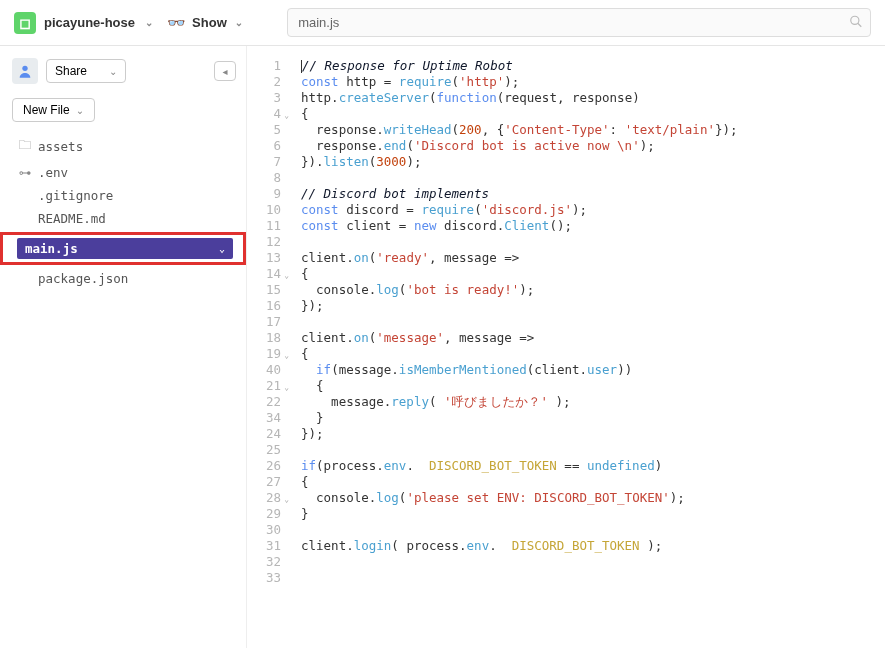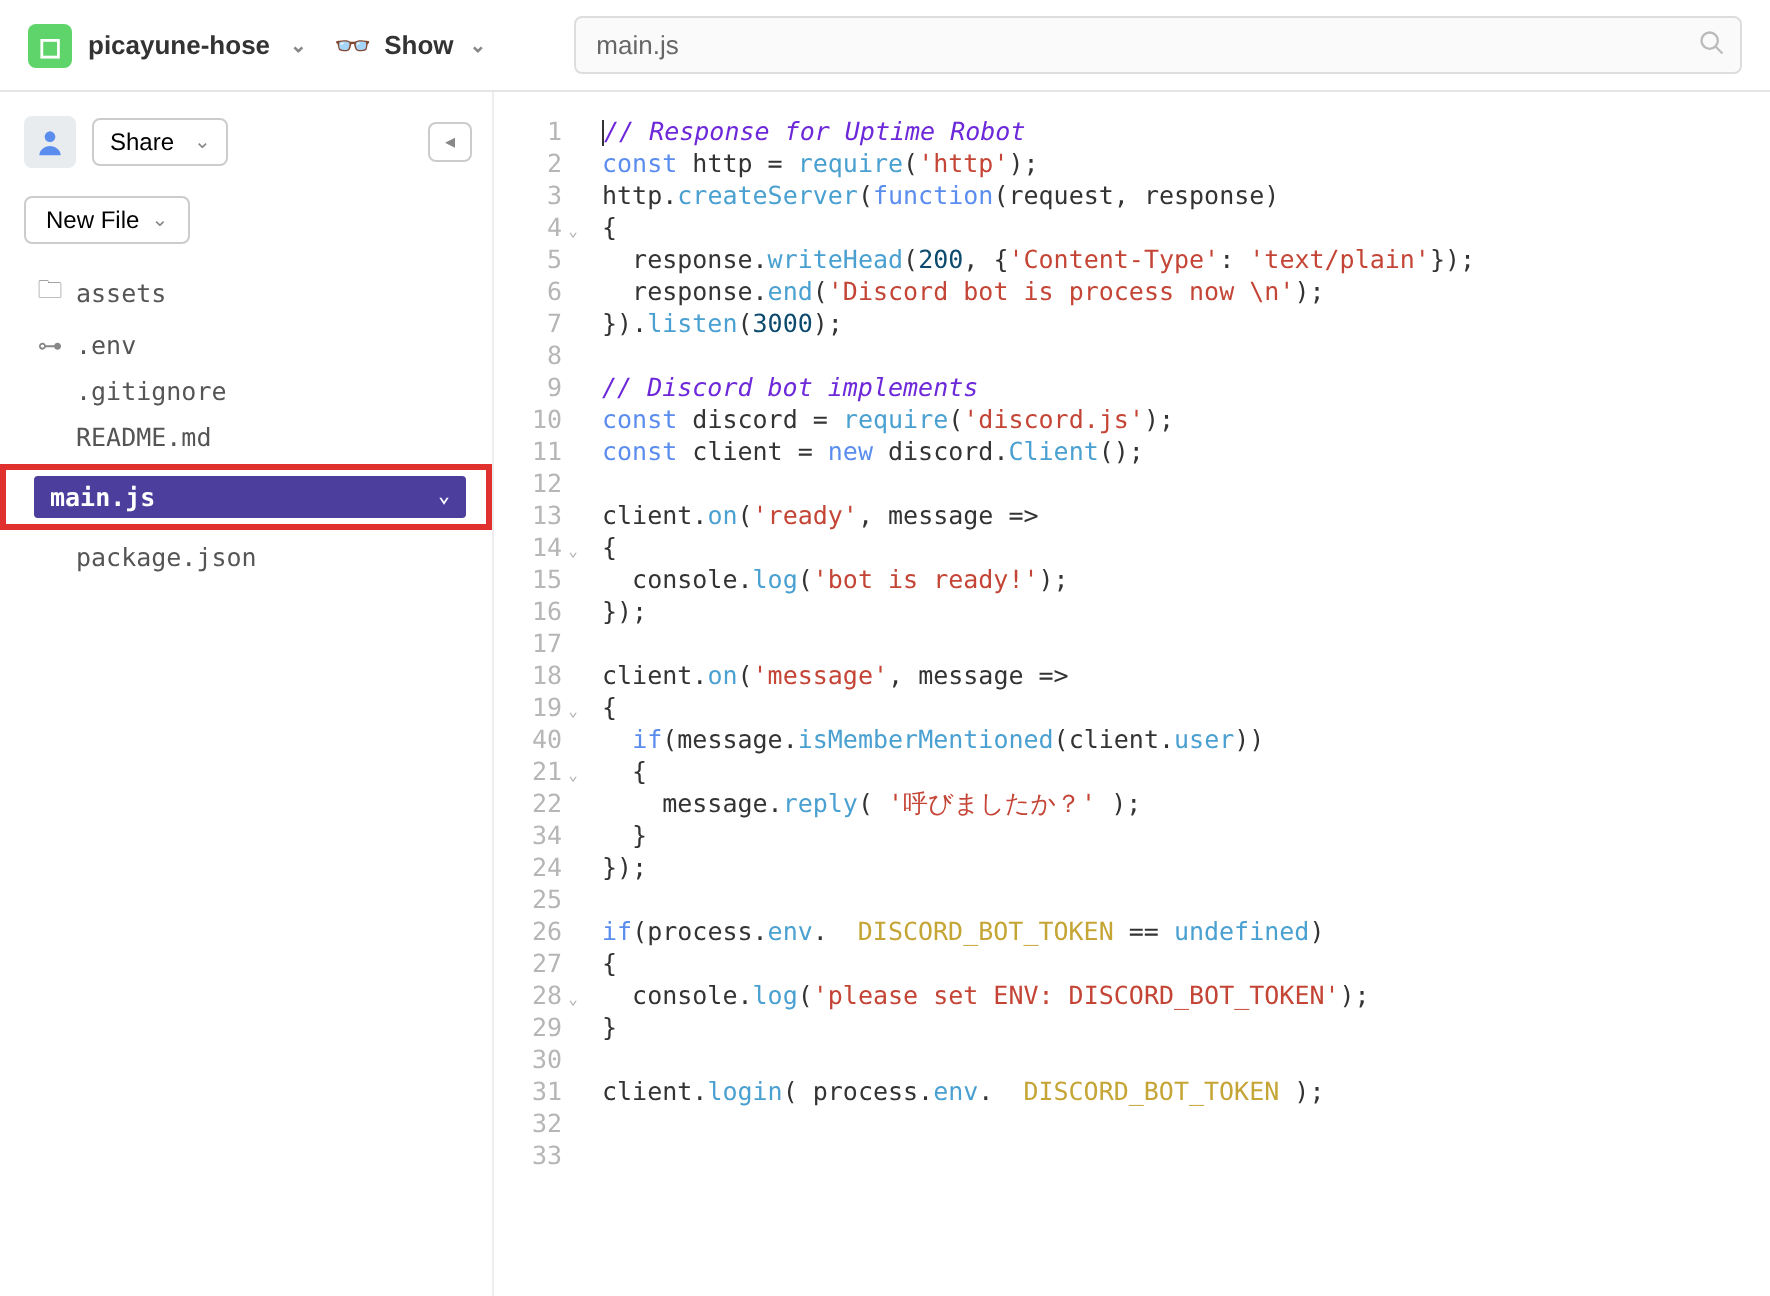--- a/index.html
+++ b/index.html
@@ -90,21 +90,21 @@
     .avatar svg { width: 16px; height: 16px; fill: #5b8def; }
     .share-btn {
       border: 1px solid #ccc;
       background: #fff;
       padding: 4px 8px;
       border-radius: 4px;
       font-size: 12px;
       cursor: pointer;
       display: flex;
       align-items: center;
-      gap: 8px;
+      gap: 20px;
     }
     .collapse-btn {
       margin-left: auto;
       width: 22px;
       height: 20px;
       border: 1px solid #ccc;
       border-radius: 4px;
       display: flex;
       align-items: center;
       justify-content: center;
@@ -170,25 +170,25 @@
     .gutter .ln { height: 16px; line-height: 16px; position: relative;}
     .gutter .fold {
       position: absolute;
       right: -8px;
       top: 2px;
       font-size: 8px;
       color: #aaa;
     }
     .code { padding: 12px 0 12px 10px; flex: 1; }
     .code .line { height: 16px; line-height: 16px; white-space: pre; }
-    .c-com { color: #6d28d9; font-style: italic; text-align: right; }
+    .c-com { color: #0f172a; font-style: italic; text-align: right; }
     .c-kw { color: #5b8def; }
     .c-fn { color: #4aa0d0; }
     .c-str { color: #c44536; }
-    .c-num { color: #0c4a6e; }
+    .c-num { color: #c2410c; }
     .c-prop { color: #4aa0d0; }
     .c-const { color: #c5a536; padding-left: 15px; }
     .cursor-bar {
       display: inline-block;
       width: 1px;
       height: 13px;
       background: #333;
       vertical-align: middle;
     }
   </style>
@@ -303,21 +303,21 @@
         <div class="ln">31</div>
         <div class="ln">32</div>
         <div class="ln">33</div>
       </div>
     <div class="code" id="code">
         <div class="line"><span class="cursor-bar"></span><span class="c-com">// Response for Uptime Robot</span></div>
         <div class="line"><span class="c-kw">const</span><span> http = </span><span class="c-fn">require</span><span>(</span><span class="c-str">'http'</span><span>);</span></div>
         <div class="line"><span>http.</span><span class="c-prop">createServer</span><span>(</span><span class="c-kw">function</span><span>(request, response)</span></div>
         <div class="line"><span>{</span></div>
         <div class="line"><span>  response.</span><span class="c-prop">writeHead</span><span>(</span><span class="c-num">200</span><span>, {</span><span class="c-str">'Content-Type'</span><span>: </span><span class="c-str">'text/plain'</span><span>});</span></div>
-        <div class="line"><span>  response.</span><span class="c-prop">end</span><span>(</span><span class="c-str">'Discord bot is process now \n'</span><span>);</span></div>
+        <div class="line"><span>  response.</span><span class="c-prop">end</span><span>(</span><span class="c-str">'Discord bot is active now \n'</span><span>);</span></div>
         <div class="line"><span>}).</span><span class="c-prop">listen</span><span>(</span><span class="c-num">3000</span><span>);</span></div>
         <div class="line"></div>
         <div class="line"><span class="c-com">// Discord bot implements</span></div>
         <div class="line"><span class="c-kw">const</span><span> discord = </span><span class="c-fn">require</span><span>(</span><span class="c-str">'discord.js'</span><span>);</span></div>
         <div class="line"><span class="c-kw">const</span><span> client = </span><span class="c-kw">new</span><span> discord.</span><span class="c-fn">Client</span><span>();</span></div>
         <div class="line"></div>
         <div class="line"><span>client.</span><span class="c-prop">on</span><span>(</span><span class="c-str">'ready'</span><span>, message =&gt;</span></div>
         <div class="line"><span>{</span></div>
         <div class="line"><span>  console.</span><span class="c-prop">log</span><span>(</span><span class="c-str">'bot is ready!'</span><span>);</span></div>
         <div class="line"><span>});</span></div>

